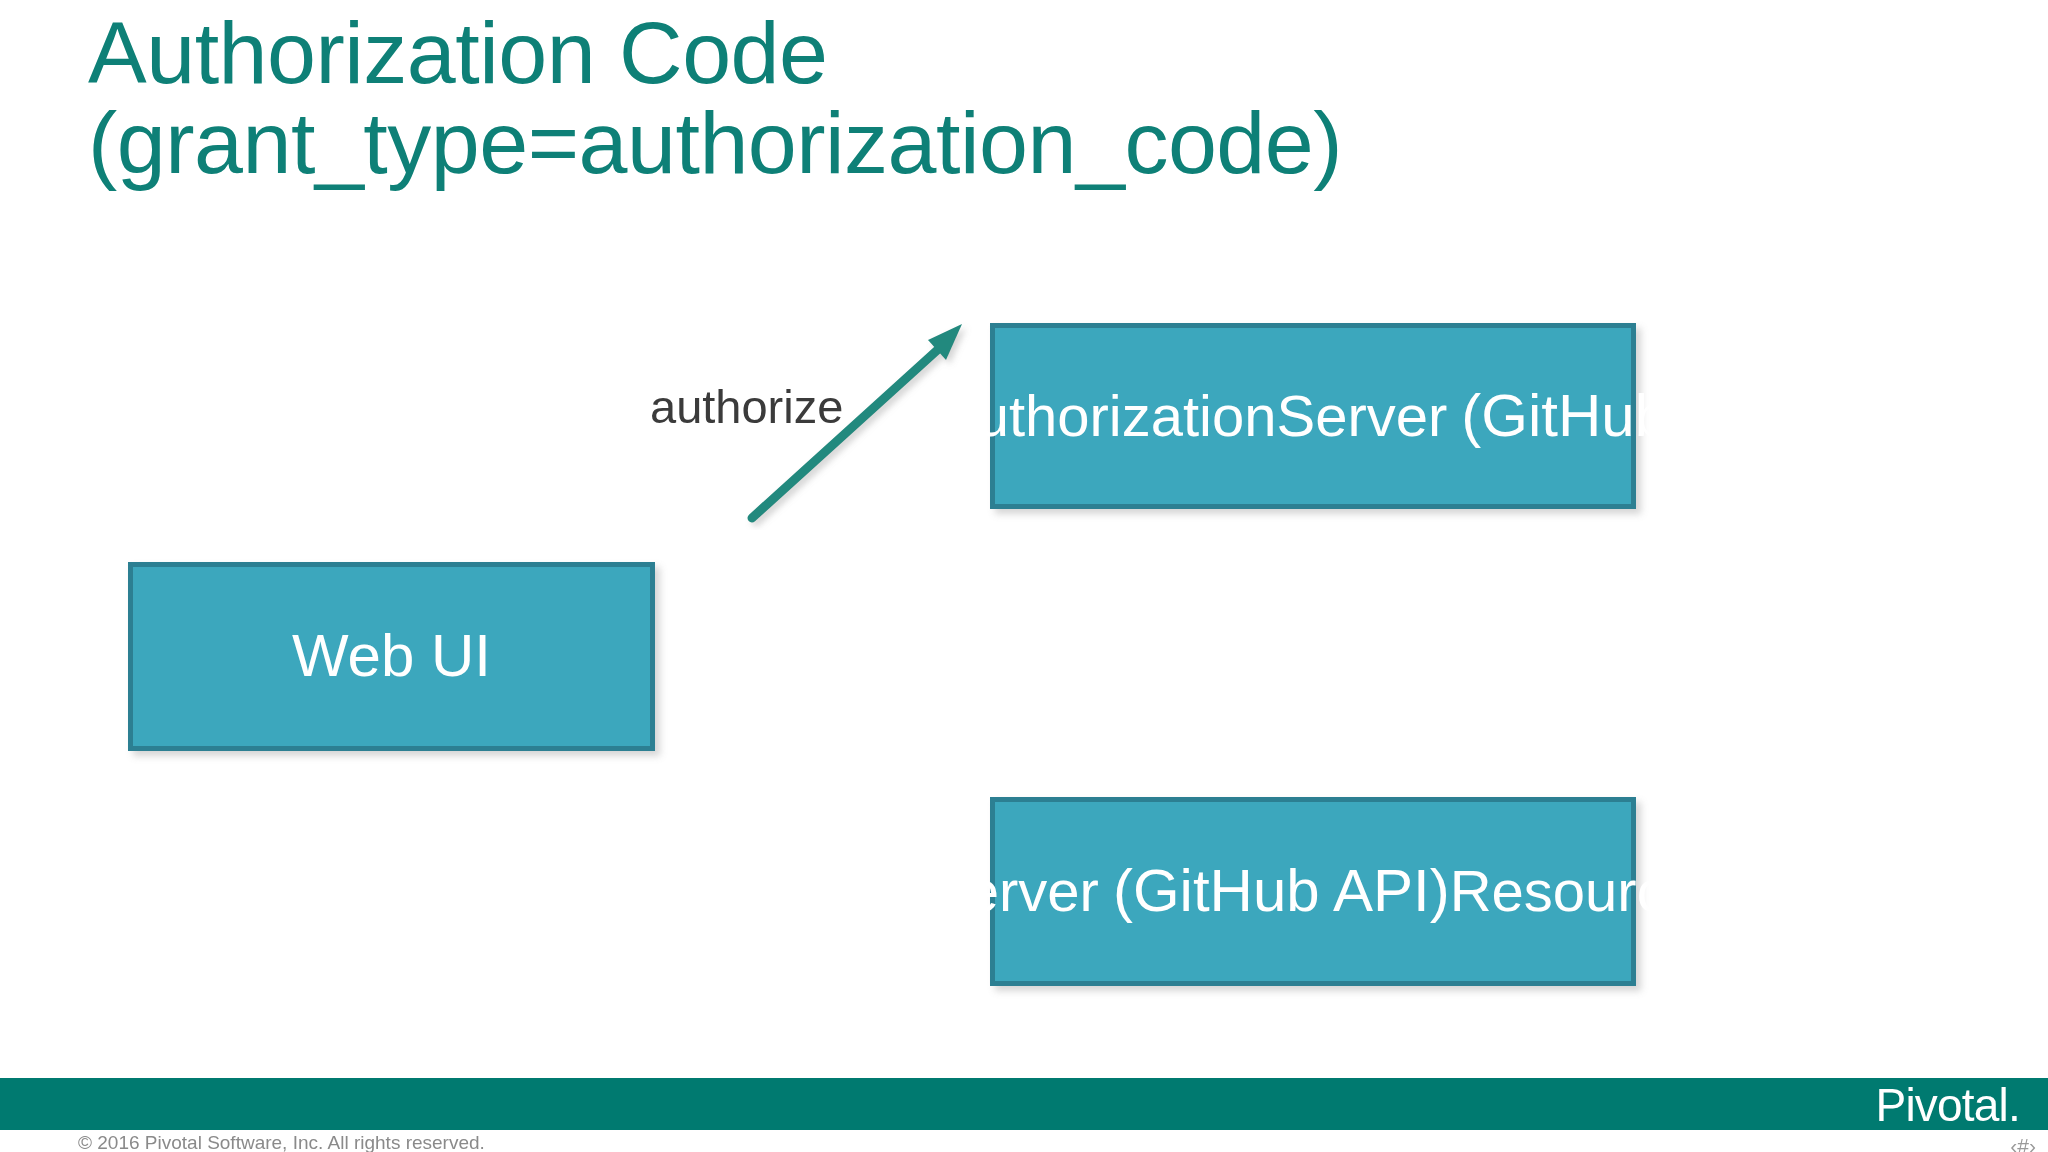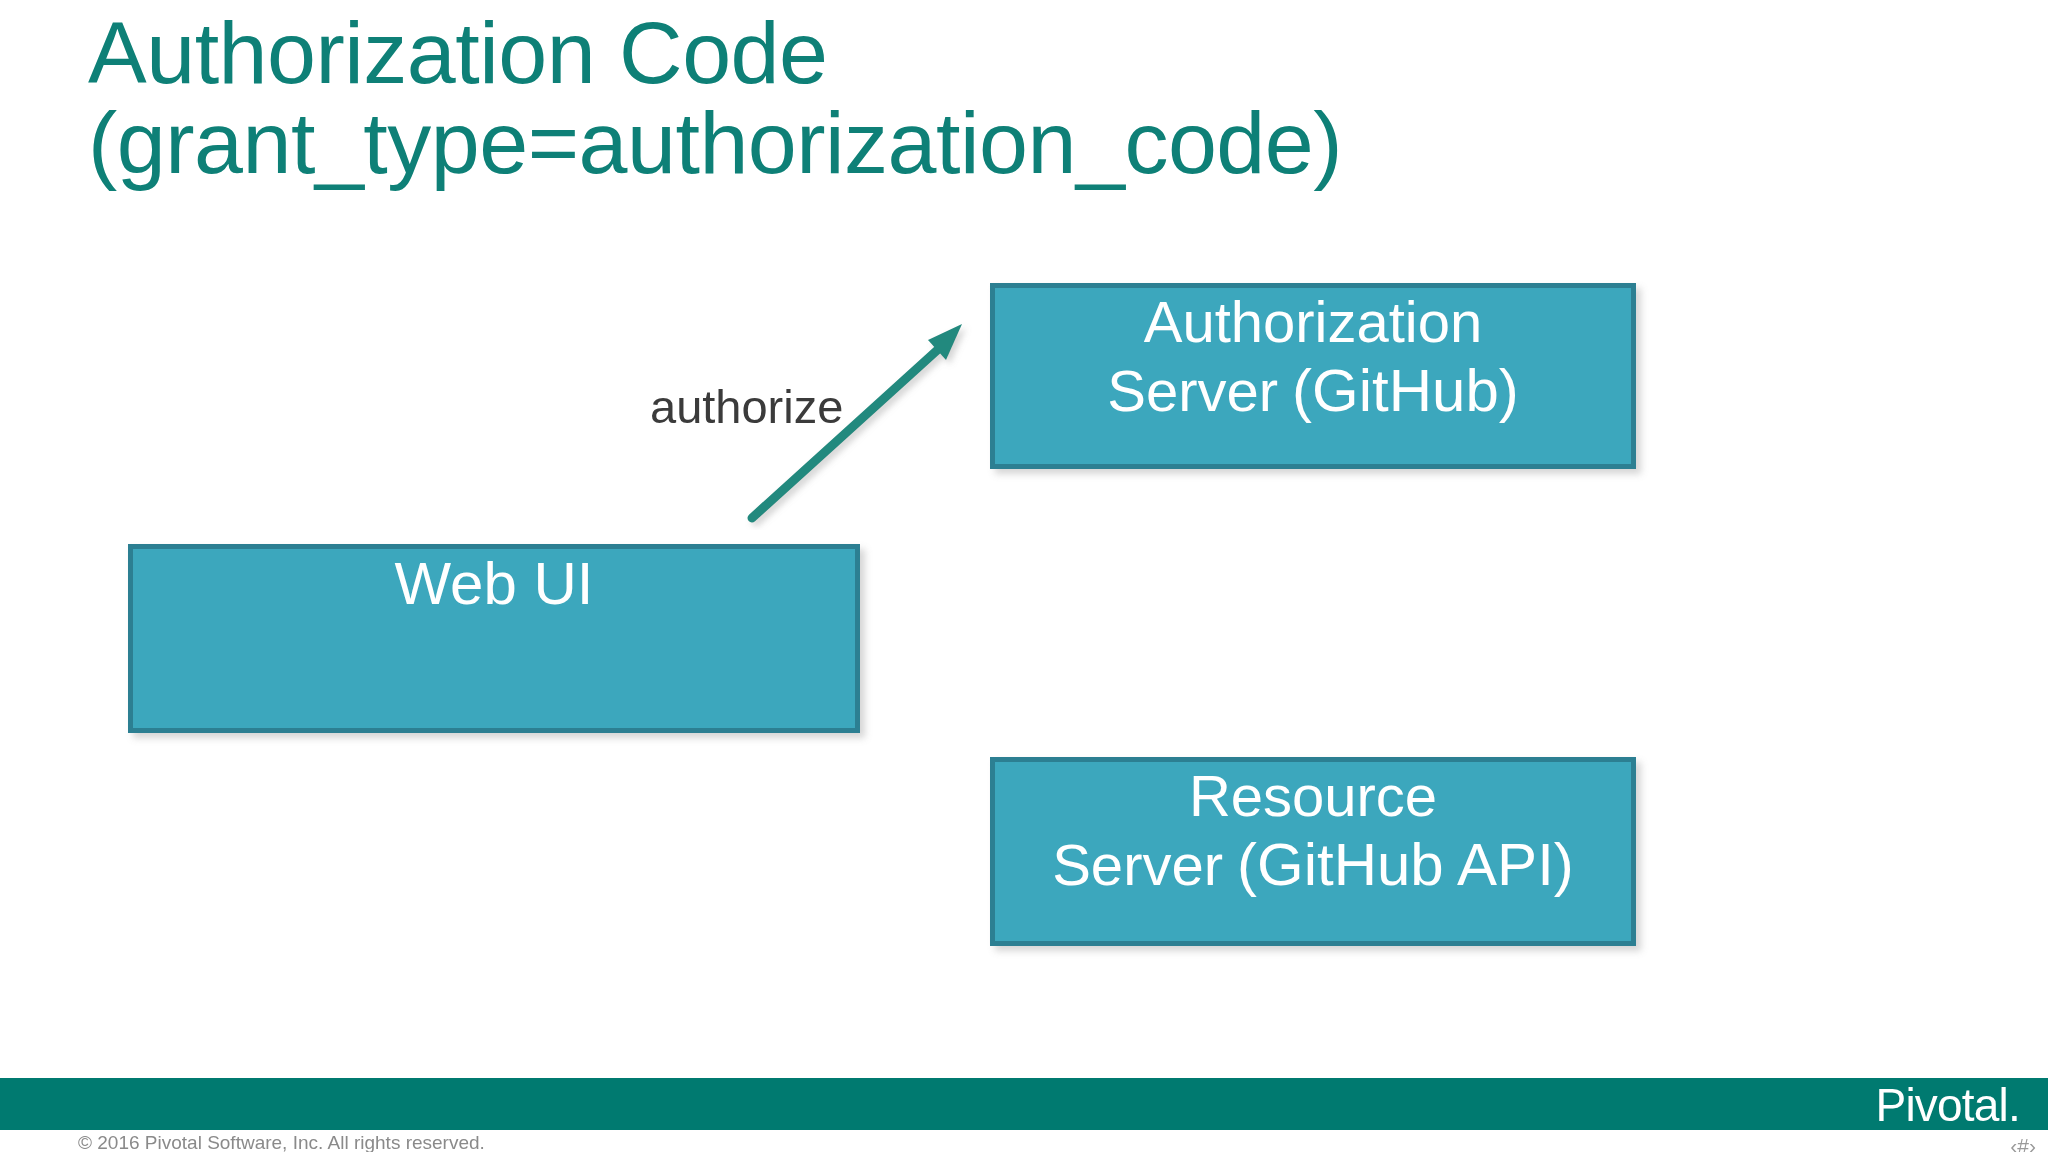--- a/index.html
+++ b/index.html
@@ -35,28 +35,29 @@
   }
 
   
   .proc-box {
     position: absolute;
     box-sizing: border-box;
     background: #3CA7BD;
     border: 5px solid #2C7F92;
     box-shadow: 5px 5px 7px rgba(120,120,120,0.30);
     display: flex;
-    flex-direction: column;
+    flex-direction: row;
     align-items: center;
-    justify-content: flex-start;
+    justify-content: center;
     color: #FFFFFF;
     font-family: "Liberation Sans", sans-serif;
     font-weight: 400;
     text-align: center;
     line-height: 1.18;
+    margin-top: 40px;
   }
 
   .proc-line {
     display: block;
     white-space: nowrap;
   }
 
   .big {
     font-size: 58px;
   }
@@ -77,22 +78,22 @@
   #box-resource-server {
     left: 990px;
     top: 757px;
     width: 646px;
     height: 189px;
   }
 
   
   #box-web-ui {
     left: 128px;
-    top: 544px;
-    width: 732px;
+    top: 522px;
+    width: 527px;
     height: 189px;
   }
 
   #box-web-ui .big {
     font-size: 60px;
   }
 
   
   #arrow-authorize {
     position: absolute;
@@ -166,22 +167,22 @@
 
   <div id="slide-title">Authorization Code
 (grant_type=authorization_code)</div>
 
   <div class="proc-box" id="box-auth-server">
     <span class="proc-line big">Authorization</span>
     <span class="proc-line"><span class="big">Server</span><span class="small" style="margin-left:14px;">(GitHub)</span></span>
   </div>
 
   <div class="proc-box" id="box-resource-server">
+    <span class="proc-line"><span class="big">Server</span><span class="small" style="margin-left:14px;">(GitHub API)</span></span>
     <span class="proc-line big">Resource</span>
-    <span class="proc-line"><span class="big">Server</span><span class="small" style="margin-left:14px;">(GitHub API)</span></span>
   </div>
 
   <div class="proc-box" id="box-web-ui">
     <span class="proc-line big">Web UI</span>
   </div>
 
   <svg id="arrow-authorize" viewBox="0 0 240 220">
     <defs>
       <filter id="arrowShadow" x="-40%" y="-40%" width="200%" height="200%">
         <feDropShadow dx="4" dy="4" stdDeviation="3" flood-color="#888888" flood-opacity="0.35"></feDropShadow>

